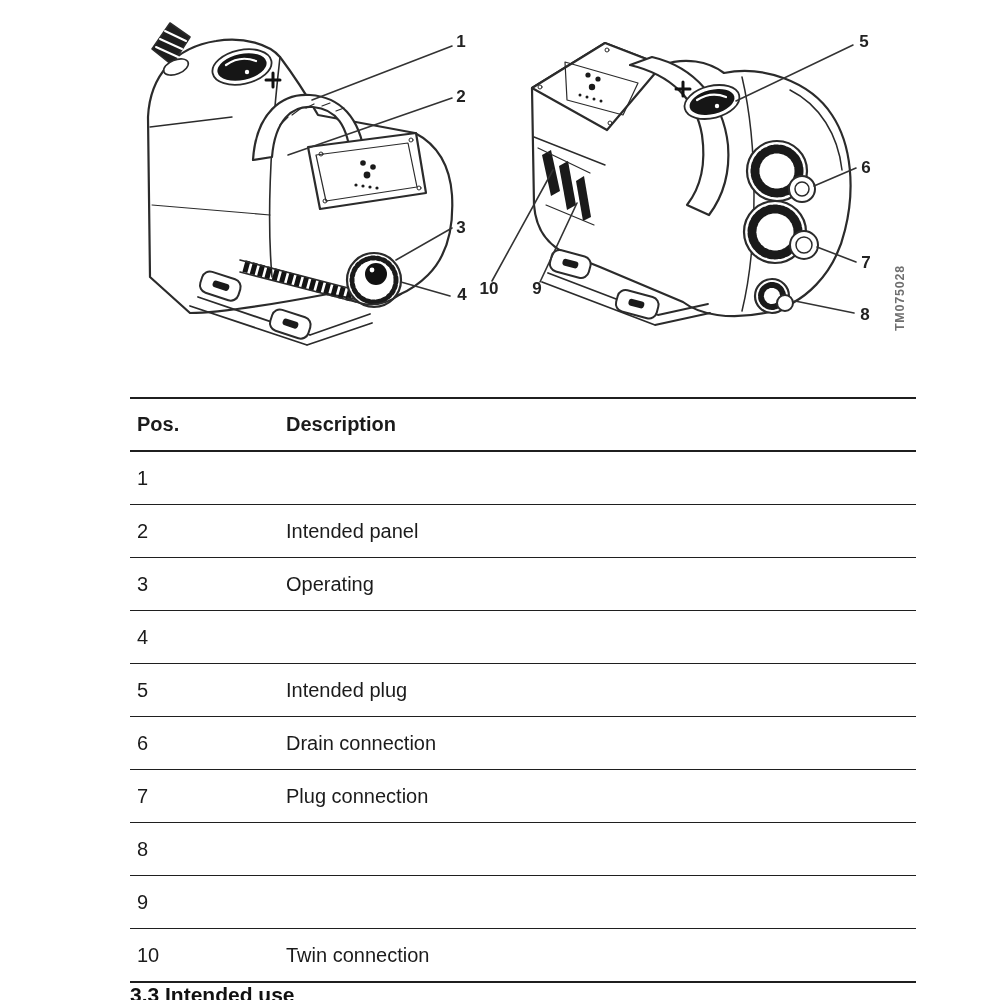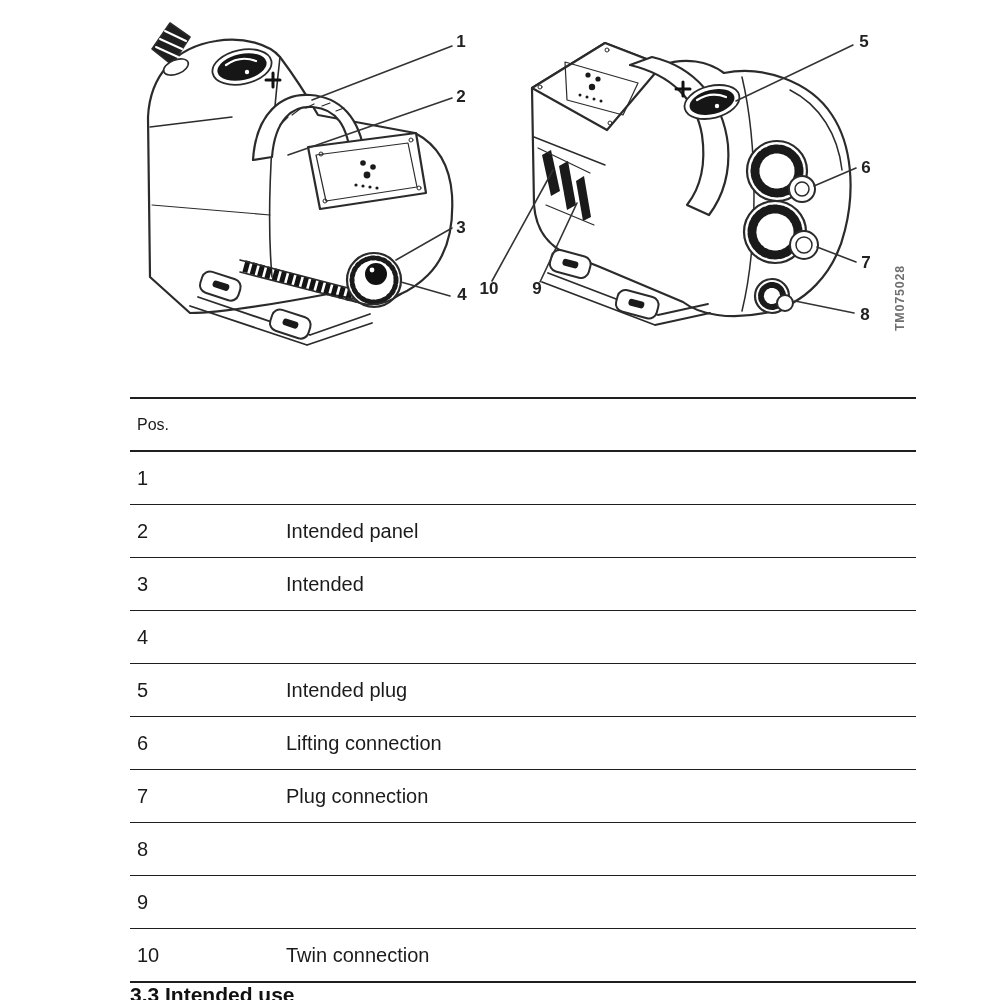--- a/index.html
+++ b/index.html
@@ -22,21 +22,21 @@
     font-size:12.5px;font-weight:700;color:#6f6f6f;letter-spacing:.8px;
     white-space:nowrap;
   }
   
   .parts-table{
     position:absolute;left:130px;top:397px;width:786px;
   }
   .thead{
     display:flex;align-items:center;height:51px;
     border-top:2.5px solid #1f1f1f;border-bottom:2.5px solid #1f1f1f;
-    font-weight:400;font-size:16px;
+    font-weight:700;font-size:20px;
   }
   .trow{
     display:flex;align-items:center;height:52px;
     border-bottom:1.8px solid #1f1f1f;
     font-size:20px;
   }
   .trow:last-child{border-bottom:2.5px solid #1f1f1f;}
   .pos-col{width:156px;flex:0 0 156px;padding-left:7px;box-sizing:border-box;}
   .desc-col{flex:1;}
   
@@ -205,42 +205,43 @@
   <span class="callout" style="left:865px;top:314px">8</span>
   <span class="callout" style="left:537px;top:288px">9</span>
   <span class="callout" style="left:489px;top:288px">10</span>
 
   <span class="figure-code">TM075028</span>
 </div>
 
 <div class="parts-table">
   <div class="thead">
     <span class="pos-col">Pos.</span>
+    <span class="desc-col">Description</span>
   </div>
   <div class="trow">
     <span class="pos-col">1</span>
   </div>
   <div class="trow">
     <span class="pos-col">2</span>
     <span class="desc-col">Intended panel</span>
   </div>
   <div class="trow">
     <span class="pos-col">3</span>
-    <span class="desc-col">Intended</span>
+    <span class="desc-col">Operating</span>
   </div>
   <div class="trow">
     <span class="pos-col">4</span>
   </div>
   <div class="trow">
     <span class="pos-col">5</span>
     <span class="desc-col">Intended plug</span>
   </div>
   <div class="trow">
     <span class="pos-col">6</span>
-    <span class="desc-col">Lifting connection</span>
+    <span class="desc-col">Drain connection</span>
   </div>
   <div class="trow">
     <span class="pos-col">7</span>
     <span class="desc-col">Plug connection</span>
   </div>
   <div class="trow">
     <span class="pos-col">8</span>
   </div>
   <div class="trow">
     <span class="pos-col">9</span>

